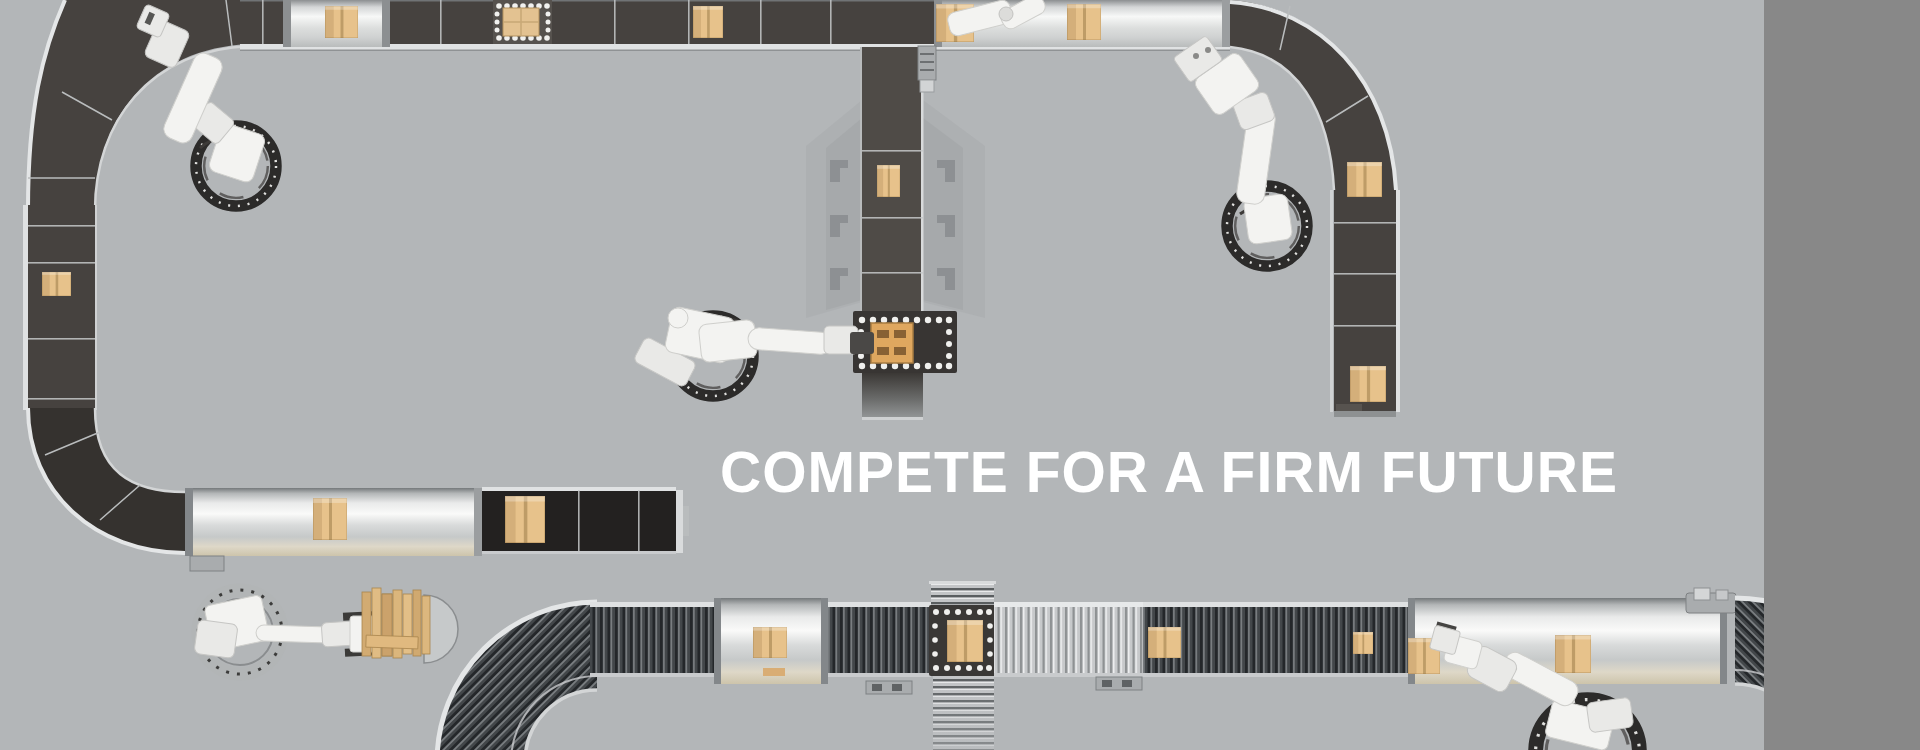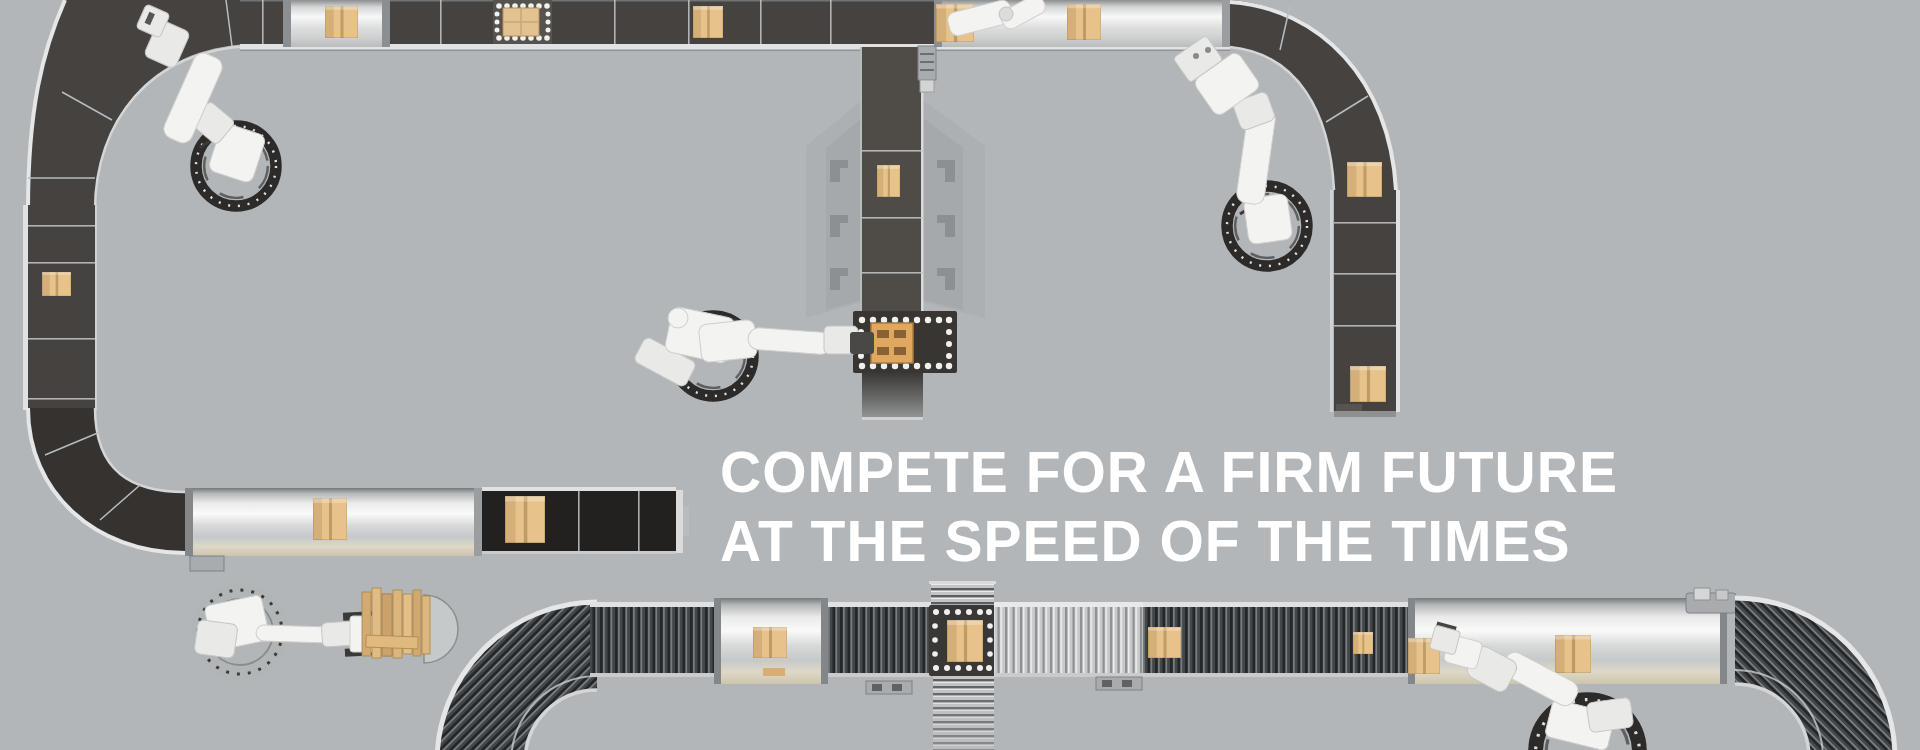--- a/index.html
+++ b/index.html
@@ -3,21 +3,21 @@
 <meta charset="utf-8">
 <style>
   :root{
     --background:#b3b6b8; --text-white:#ffffff;
     --belt-dark:#46423f; --belt-mid:#56524e; --belt-black:#232120;
     --rail-silver:#e4e6e7; --box-tan:#e7c28b; --robot-white:#f3f3f1;
     --ring-dark:#2c2b2a; --funnel-gray:#a6a9ab;
   }
   html,body{margin:0;padding:0;}
   body{background:#888; font-family:"Liberation Sans", sans-serif;}
-  .banner{position:relative; width:1920px; height:750px; overflow:hidden; background:var(--background);}
+  .banner{position:relative; width:1764px; height:750px; overflow:hidden; background:var(--background);}
   .scene-svg{position:absolute; left:0; top:0; width:1920px; height:750px; display:block;}
   .headline{
     position:absolute; left:720px; top:438px;
     font-weight:bold; font-size:57px; line-height:69px;
     letter-spacing:1px; color:var(--text-white); white-space:nowrap;
   }
   
   .belt-dark{fill:var(--belt-dark);} .belt-mid{fill:var(--belt-mid);} .belt-black{fill:var(--belt-black);}
   .rail{stroke:var(--rail-silver); fill:none;} .rail2{stroke:#d3d5d6; fill:none;}
   .divider{fill:#c6c8c9; opacity:.85;}
@@ -430,15 +430,14 @@
     <rect class="white-part" x="1500" y="666" width="80" height="26" rx="10" transform="rotate(28 1540 679)"></rect>
     <rect class="white-part2" x="1470" y="652" width="44" height="34" rx="8" transform="rotate(28 1492 669)"></rect>
     <rect class="white-part" x="1446" y="638" width="34" height="28" rx="5" transform="rotate(15 1463 652)"></rect>
     <rect x="1436" y="624" width="20" height="8" fill="#454442" transform="rotate(15 1446 628)"></rect>
     <rect class="white-part2" x="1432" y="628" width="26" height="24" rx="3" transform="rotate(15 1445 640)"></rect>
   </g>
 </svg>
 
 <div class="headline">
   <div>COMPETE FOR A FIRM FUTURE</div>
-  <div>AT THE SPEED OF THE TIMES</div>
 </div>
 </div>
 
 </body></html>

